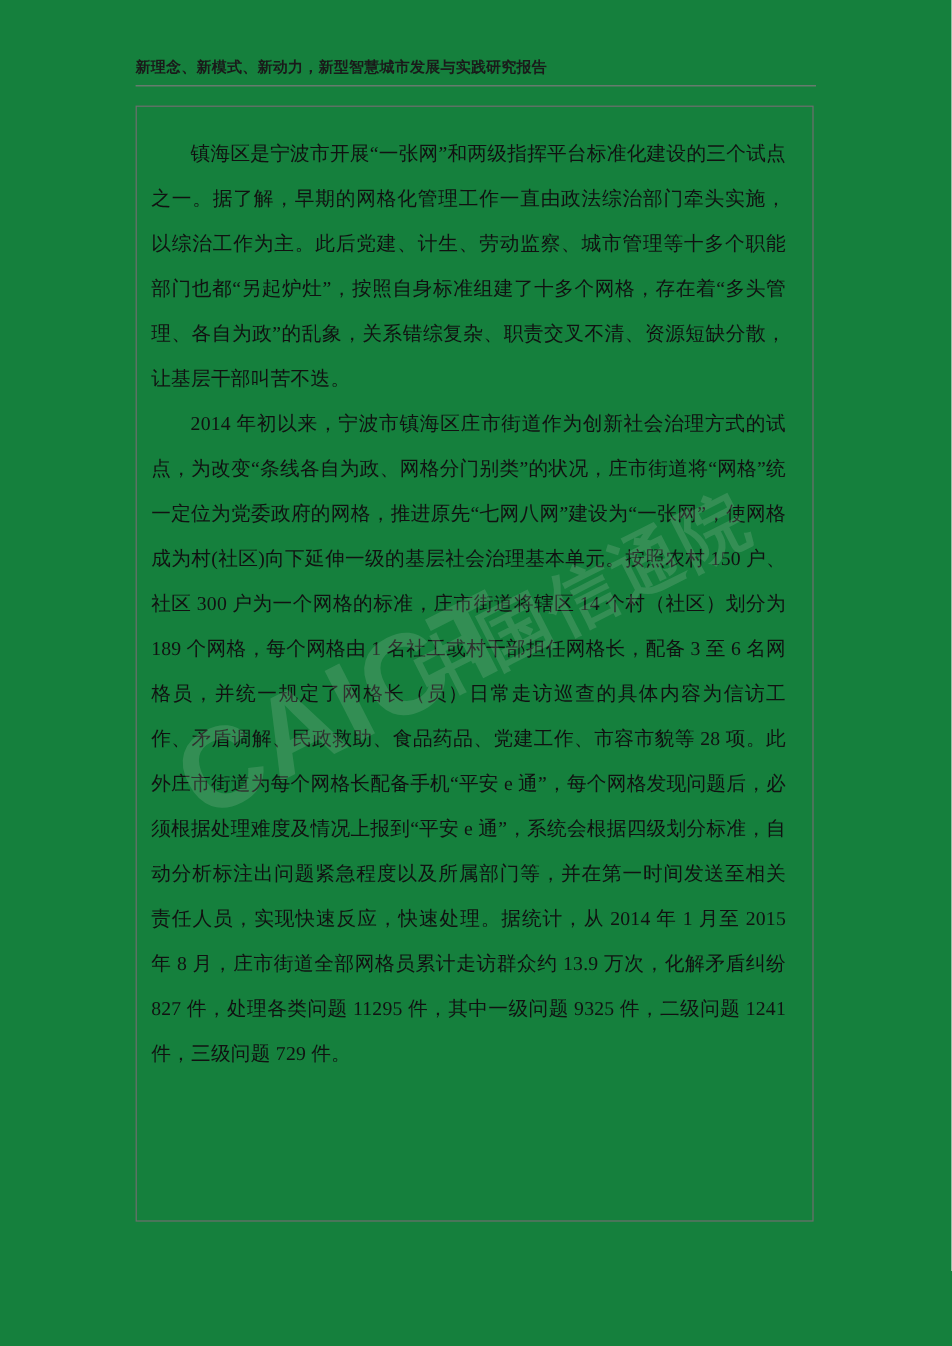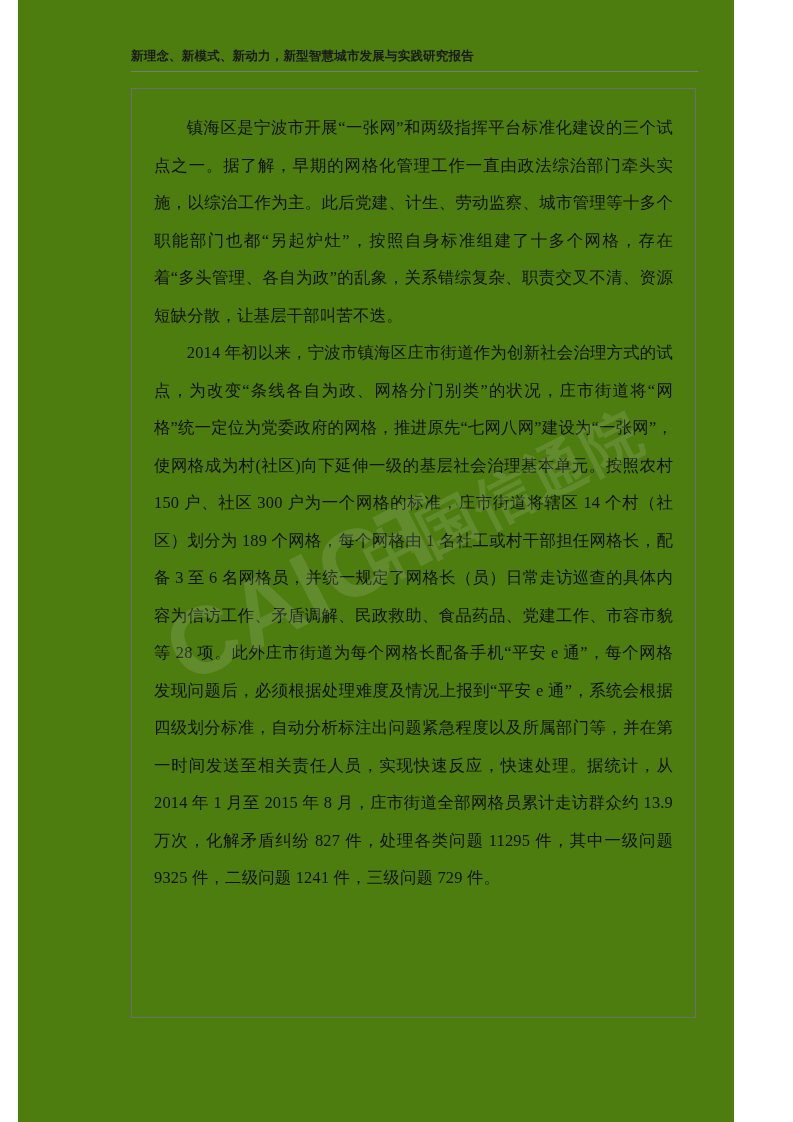--- a/index.html
+++ b/index.html
@@ -10,24 +10,24 @@
   body {
     width: 793px;
     height: 1122px;
     position: relative;
     font-family: "Liberation Serif", "DejaVu Serif", serif;
     color: #000000;
     overflow: hidden;
   }
   .page {
     position: absolute;
-    left: 18px; top: 0;
-    width: 716px;
+    left: 0; top: 0;
+    width: 793px;
     height: 1122px;
-    background: #4d7c0f;
+    background: #15803d;
   }
   
   .header {
     position: absolute;
     left: 113px;
     top: 48px;
     width: 567px;
     font-size: 12.5px;
     font-weight: bold;
     letter-spacing: 0.2px;
@@ -44,21 +44,21 @@
   }
   
   .text-frame {
     position: absolute;
     left: 113px;
     top: 88px;
     width: 565px;
     height: 930px;
     border: 1px solid #6e6e6e;
     box-sizing: border-box;
-    padding: 20px 22px 10px 22px;
+    padding: 20px 22px 10px 12px;
   }
   .para {
     font-size: 16.4px;
     line-height: 37.5px;
     text-align: justify;
     text-justify: inter-ideograph;
     text-indent: 2em;
     margin: 0;
     letter-spacing: 0.2px;
     color: #111111;

